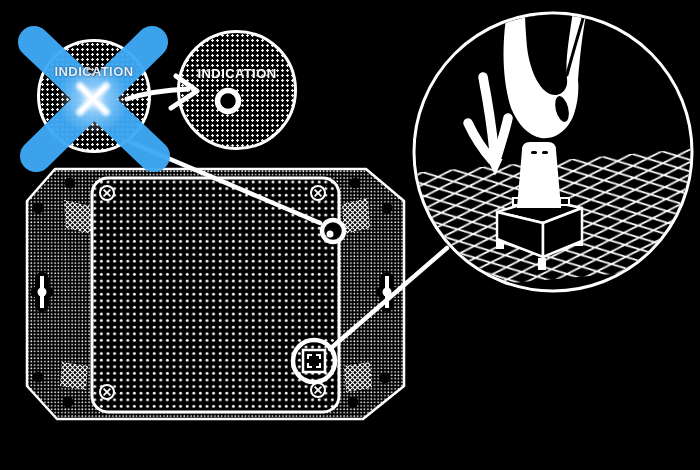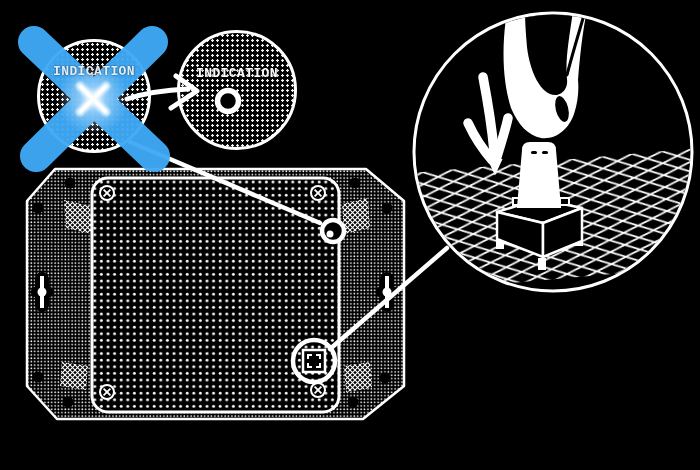--- a/index.html
+++ b/index.html
@@ -1,18 +1,18 @@
 <!DOCTYPE html>
 <html><head>
 <meta charset="utf-8">
 <style>
   html,body{margin:0;padding:0;background:#000;}
   .stage{
     position:relative;width:700px;height:470px;background:#000;overflow:hidden;
-    font-family:Liberation Mono, monospace;
+    font-family:Liberation Sans, sans-serif;
   }
   .stage svg{position:absolute;display:block;pointer-events:none;}
   .callout-circle{
     position:absolute;border:3px solid #fff;border-radius:50%;
     background-color:#000;
     background-image:radial-gradient(circle, rgba(255,255,255,.95) 1.1px, rgba(255,255,255,0) 1.45px);
     background-size:5px 5px;box-sizing:border-box;
   }
   .callout-label{
     position:absolute;color:#fff;font-weight:bold;font-size:13px;

